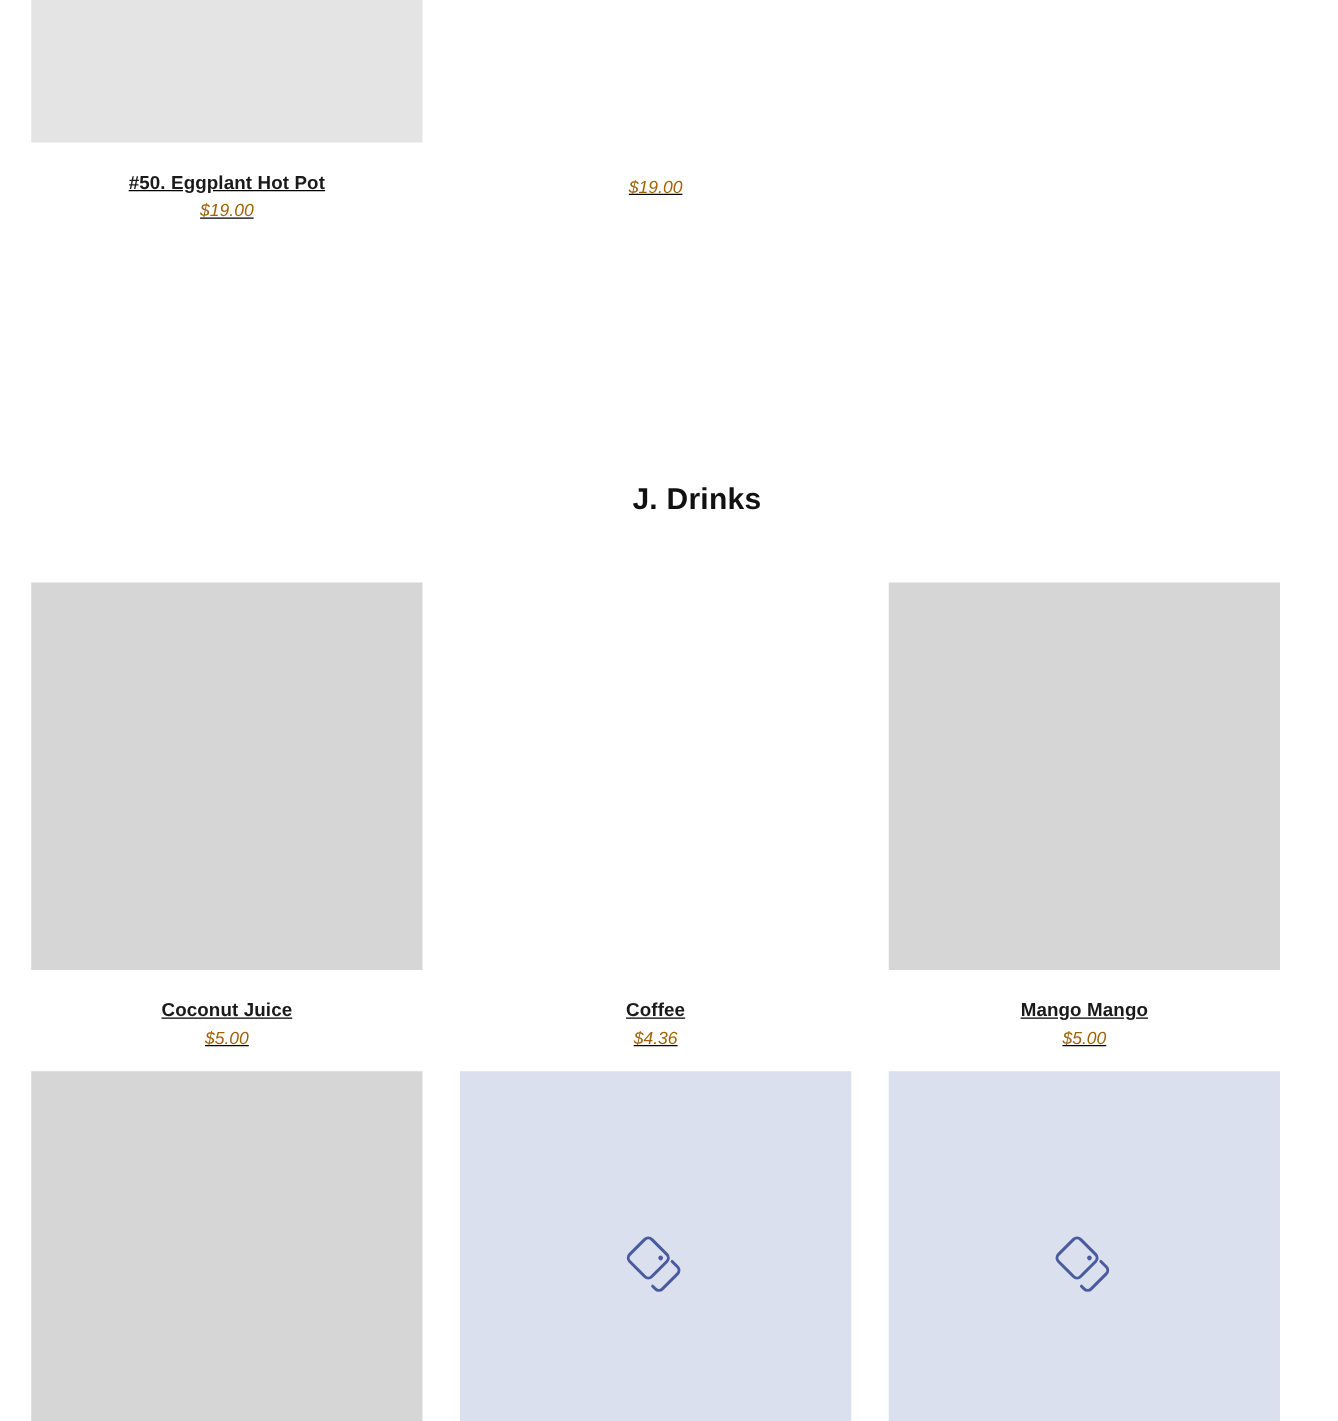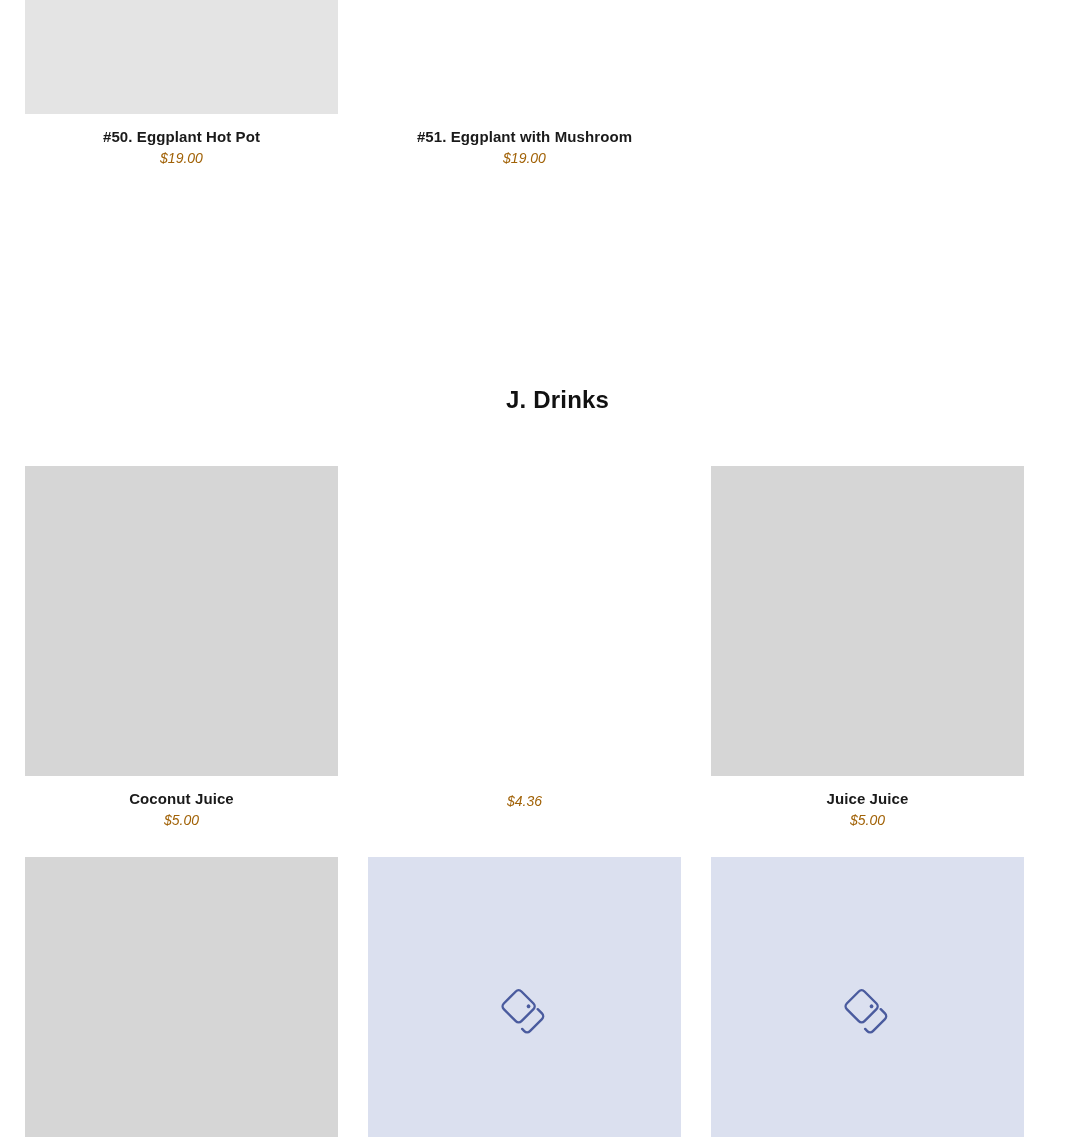--- a/index.html
+++ b/index.html
@@ -46,21 +46,22 @@
   }
   .thumb.light   { background: #e4e4e4; }
   .thumb.blank   { background: #ffffff; }
   .thumb.tagph   { background: #dbe0ef; }
 
   .thumb svg { display: block; }
 
   .meta {
     width: 100%;
     text-align: center;
-    padding-top: 13px;
+    padding-top: 23px;
+    text-decoration: underline;
   }
 
   .title {
     font-size: 15px;
     font-weight: bold;
     color: #1a1a1a;
     letter-spacing: .1px;
     line-height: 19px;
   }
 
@@ -102,21 +103,20 @@
       <div class="thumb light"></div>
       <div class="meta">
         <div class="title">#50. Eggplant Hot Pot</div>
         <div class="price">$19.00</div>
       </div>
     </div>
 
     <div class="cell">
       <div class="thumb blank"></div>
       <div class="meta">
-        <div class="title">#51. Eggplant with Mushroom</div>
         <div class="price">$19.00</div>
       </div>
     </div>
 
     <div class="cell">
       <div class="thumb blank"></div>
     </div>
 
   </div>
 
@@ -128,28 +128,29 @@
       <div class="thumb"></div>
       <div class="meta">
         <div class="title">Coconut Juice</div>
         <div class="price">$5.00</div>
       </div>
     </div>
 
     <div class="cell">
       <div class="thumb blank"></div>
       <div class="meta">
+        <div class="title">Coffee</div>
         <div class="price">$4.36</div>
       </div>
     </div>
 
     <div class="cell">
       <div class="thumb"></div>
       <div class="meta">
-        <div class="title">Juice Juice</div>
+        <div class="title">Mango Mango</div>
         <div class="price">$5.00</div>
       </div>
     </div>
 
   </div>
 
   <div class="grid-row" id="row-bottom">
 
     <div class="cell col1">
       <div class="thumb"></div>

